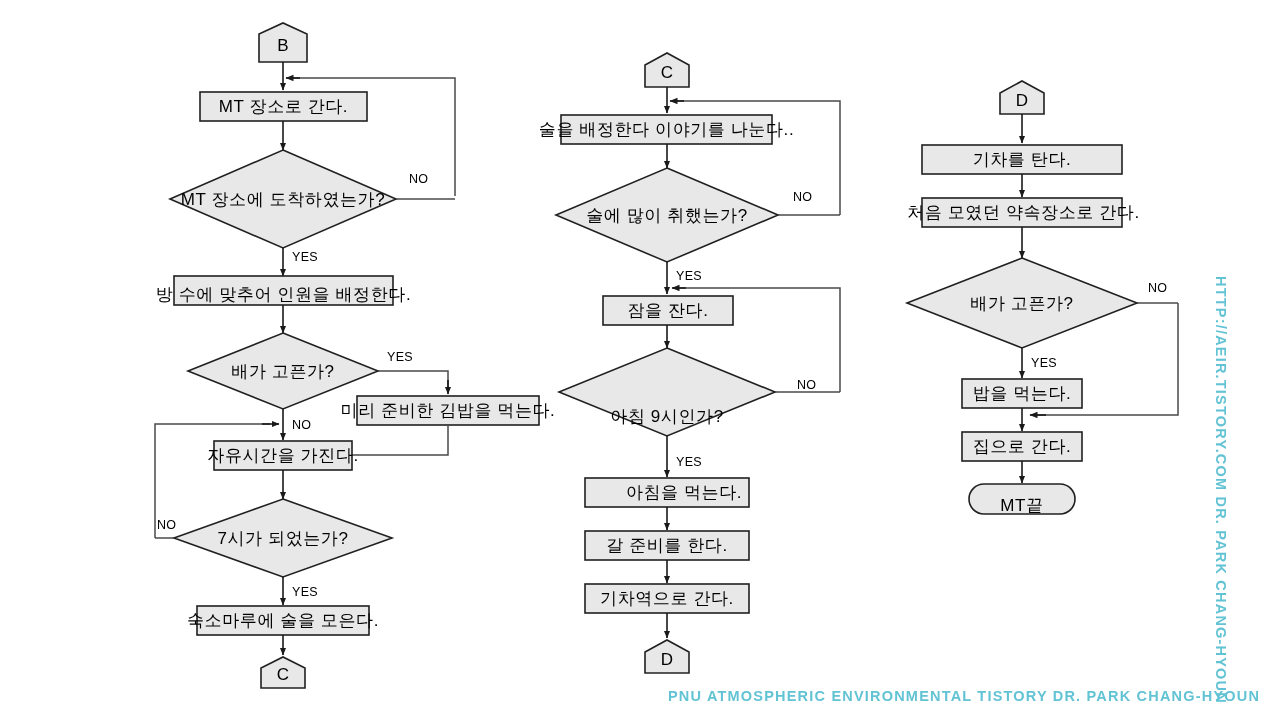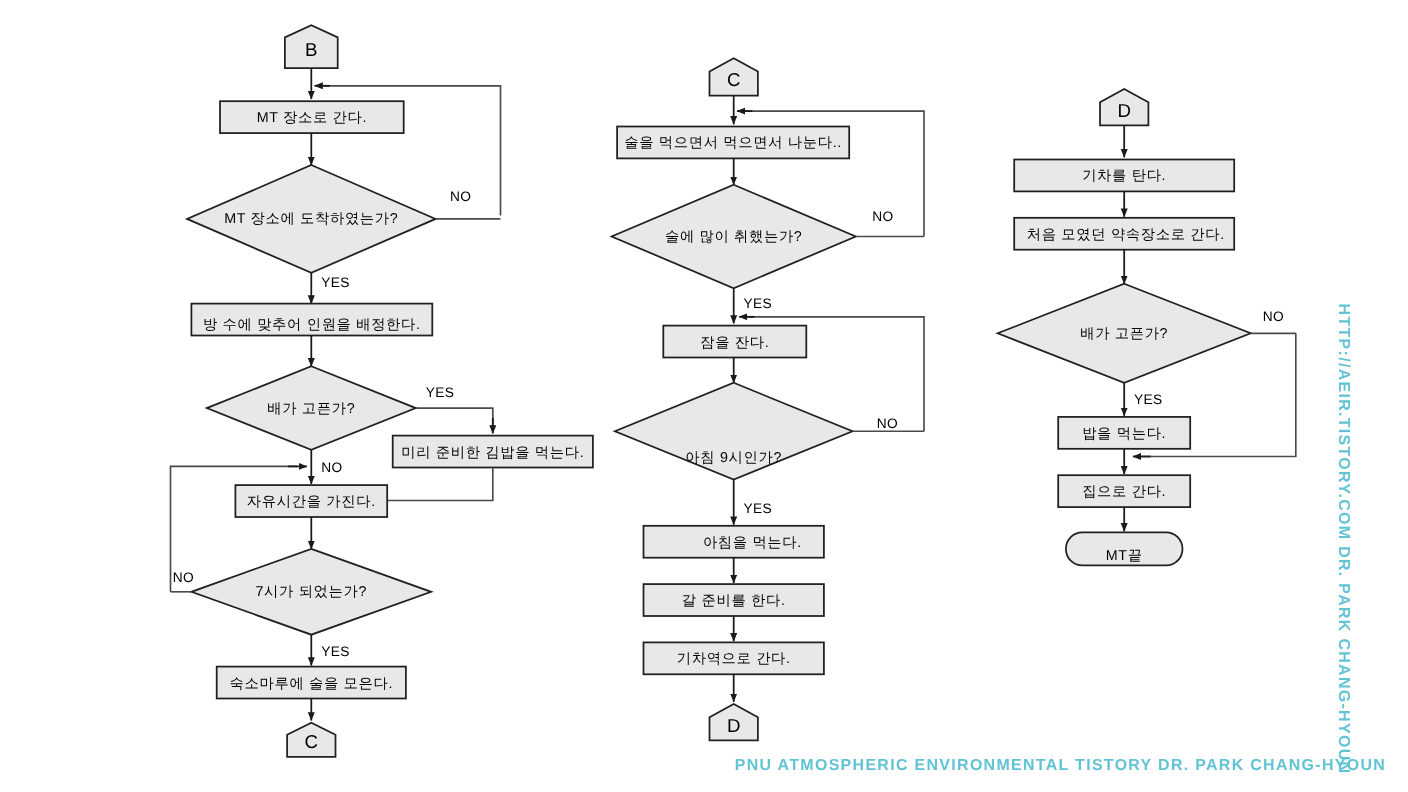--- a/index.html
+++ b/index.html
@@ -11,21 +11,21 @@
     position: relative; overflow: hidden;
     font-family: "Liberation Sans", "DejaVu Sans", sans-serif;
   }
   #canvas { position: absolute; left: 0; top: 0; width: 1280px; height: 720px; }
   .node-text {
     position: absolute;
     display: flex; align-items: center; justify-content: center;
     text-align: center;
     color: #000;
     font-family: "Liberation Sans", "DejaVu Sans", sans-serif;
-    font-size: 13px;
+    font-size: 17px;
     letter-spacing: 0.6px;
     white-space: nowrap;
     pointer-events: none;
   }
   .conn-text { font-size: 17px; letter-spacing: 0; font-weight: 400; }
   .edge-label {
     position: absolute;
     color: #000;
     font-family: "Liberation Sans", "DejaVu Sans", sans-serif;
     font-size: 12.5px;
@@ -226,21 +226,21 @@
 <div class="node-text conn-text" style="left:261px;top:662px;width:44px;height:26px;">C</div>
 
 <div class="edge-label" style="left:409px;top:172px;">NO</div>
 <div class="edge-label" style="left:292px;top:250px;">YES</div>
 <div class="edge-label" style="left:387px;top:350px;">YES</div>
 <div class="edge-label" style="left:292px;top:418px;">NO</div>
 <div class="edge-label" style="left:157px;top:518px;">NO</div>
 <div class="edge-label" style="left:292px;top:585px;">YES</div>
 
 <div class="node-text conn-text" style="left:645px;top:59px;width:44px;height:28px;">C</div>
-<div class="node-text" style="left:561px;top:115px;width:211px;height:29px;">술을 먹으면서 먹으면서 나눈다..</div>
+<div class="node-text" style="left:561px;top:115px;width:211px;height:29px;">술을 배정한다 이야기를 나눈다..</div>
 <div class="node-text" style="left:556px;top:202px;width:222px;height:26px;">술에 많이 취했는가?</div>
 <div class="node-text" style="left:603px;top:296px;width:130px;height:29px;">잠을 잔다.</div>
 <div class="node-text" style="left:559px;top:379px;width:216px;height:26px;margin-top:24px;">아침 9시인가?</div>
 <div class="node-text" style="left:585px;top:478px;width:164px;height:29px;padding-left:17px;">아침을 먹는다.</div>
 <div class="node-text" style="left:585px;top:531px;width:164px;height:29px;">갈 준비를 한다.</div>
 <div class="node-text" style="left:585px;top:584px;width:164px;height:29px;">기차역으로 간다.</div>
 <div class="node-text conn-text" style="left:645px;top:646px;width:44px;height:27px;">D</div>
 
 <div class="edge-label" style="left:793px;top:190px;">NO</div>
 <div class="edge-label" style="left:676px;top:269px;">YES</div>

